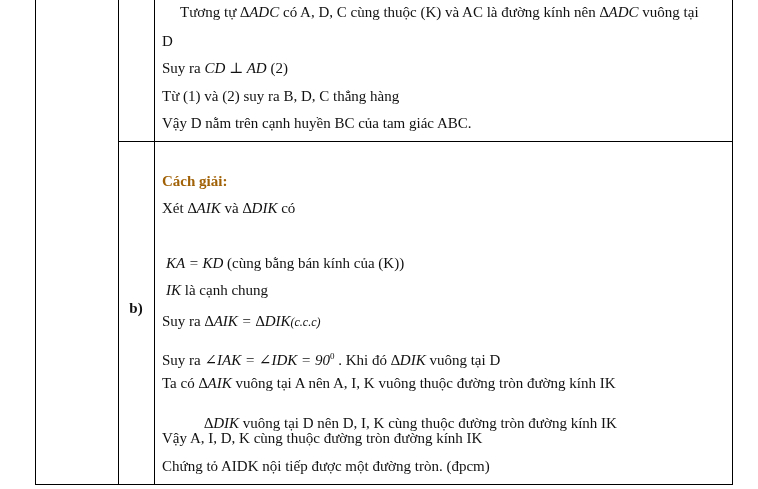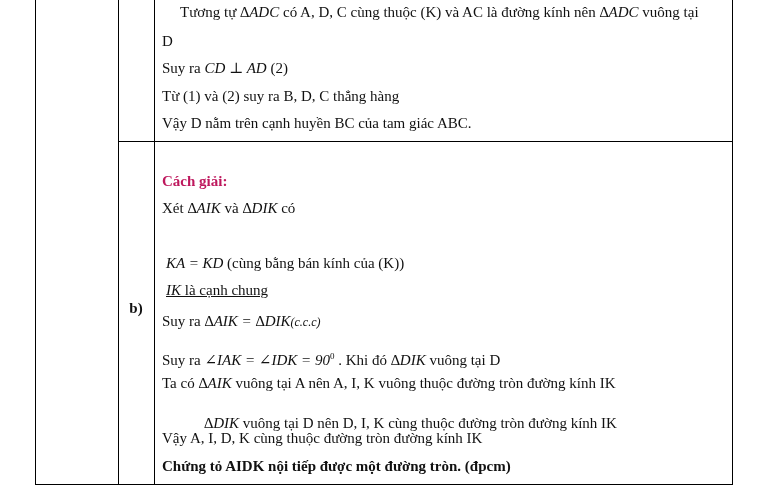--- a/index.html
+++ b/index.html
@@ -3,21 +3,21 @@
 <meta charset="utf-8">
 <style>
   html,body{margin:0;padding:0;background:#fff;}
   body{width:758px;height:489px;position:relative;overflow:hidden;font-family:"Liberation Serif","DejaVu Serif",serif;color:#111;font-size:15px;}
   .vline{position:absolute;background:#000;width:1px;}
   .hline{position:absolute;background:#000;height:1px;}
   .cell{position:absolute;left:162px;width:570px;}
   .line{position:absolute;left:0;white-space:nowrap;line-height:18px;}
   i.m{font-style:italic;}
   .bold{font-weight:bold;}
-  .red{color:#be185d;font-weight:bold;}
+  .red{color:#a16207;font-weight:bold;}
   .label-b{position:absolute;left:118px;width:36px;top:300px;text-align:center;font-weight:bold;font-size:15px;}
   sup{font-size:9px;}
 </style>
 </head>
 <body>
 
 <div class="vline" style="left:35px;top:0;height:485px;"></div>
 <div class="vline" style="left:118px;top:0;height:485px;"></div>
 <div class="vline" style="left:154px;top:0;height:485px;"></div>
 <div class="vline" style="left:732px;top:0;height:485px;"></div>
@@ -39,30 +39,30 @@
 <div class="label-b">b)</div>
 
 <div class="cell" style="top:142px;height:342px;">
   <div class="line red" style="top:30px;"><span>Cách giải:</span></div>
   <div class="line" style="top:57px;">
     <span>Xét </span><i class="m">∆AIK</i><span>  và </span><i class="m">∆DIK</i><span>  có</span>
   </div>
   <div class="line" style="top:112px;left:4px;">
     <i class="m">KA = KD</i><span> (cùng bằng bán kính của (K))</span>
   </div>
-  <div class="line" style="top:139px;left:4px;text-decoration:underline;">
+  <div class="line" style="top:139px;left:4px;">
     <i class="m">IK</i><span>  là cạnh chung</span>
   </div>
   <div class="line" style="top:170px;">
     <span>Suy ra </span><i class="m">∆AIK = ∆DIK</i><i class="m" style="font-size:12px;">(c.c.c)</i>
   </div>
   <div class="line" style="top:205px;">
     <span>Suy ra </span><i class="m">∠IAK = ∠IDK = 90</i><sup>0</sup><span> . Khi đó </span><i class="m">∆DIK</i><span>  vuông tại D</span>
   </div>
   <div class="line" style="top:232px;">
     <span>Ta có </span><i class="m">∆AIK</i><span>  vuông tại A nên A, I, K vuông thuộc đường tròn đường kính IK</span>
   </div>
   <div class="line" style="top:272px;left:42px;">
     <i class="m">∆DIK</i><span>  vuông tại D nên D, I, K cùng thuộc đường tròn đường kính IK</span>
   </div>
   <div class="line" style="top:287px;"><span>Vậy A, I, D, K cùng thuộc đường tròn đường kính IK</span></div>
-  <div class="line" style="top:315px;font-weight:bold;"><span>Chứng tỏ AIDK nội tiếp được một đường tròn.  (đpcm)</span></div>
+  <div class="line" style="top:315px;"><span>Chứng tỏ AIDK nội tiếp được một đường tròn.  (đpcm)</span></div>
 </div>
 
 </body></html>

